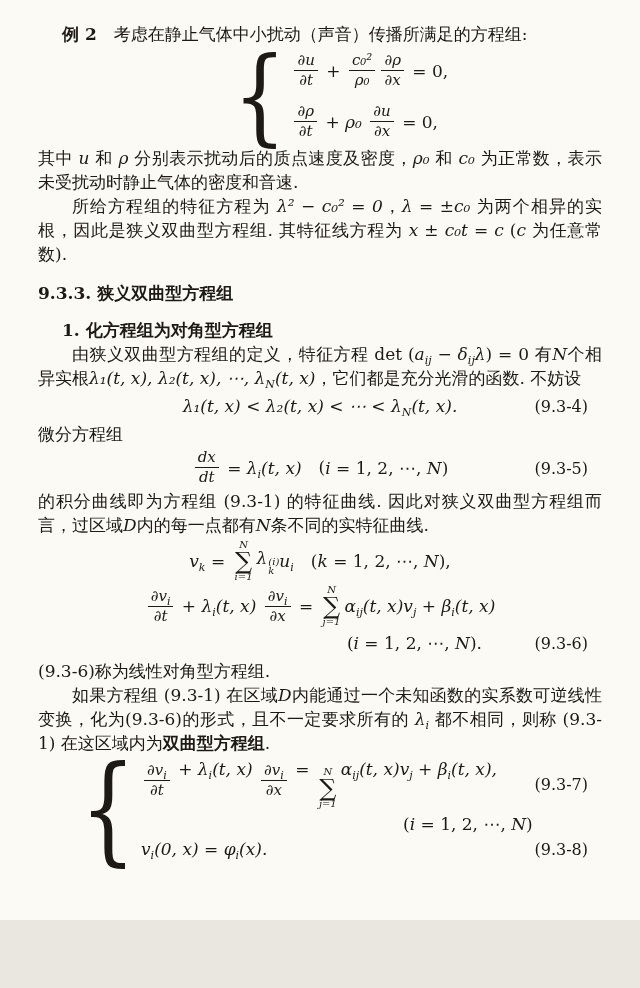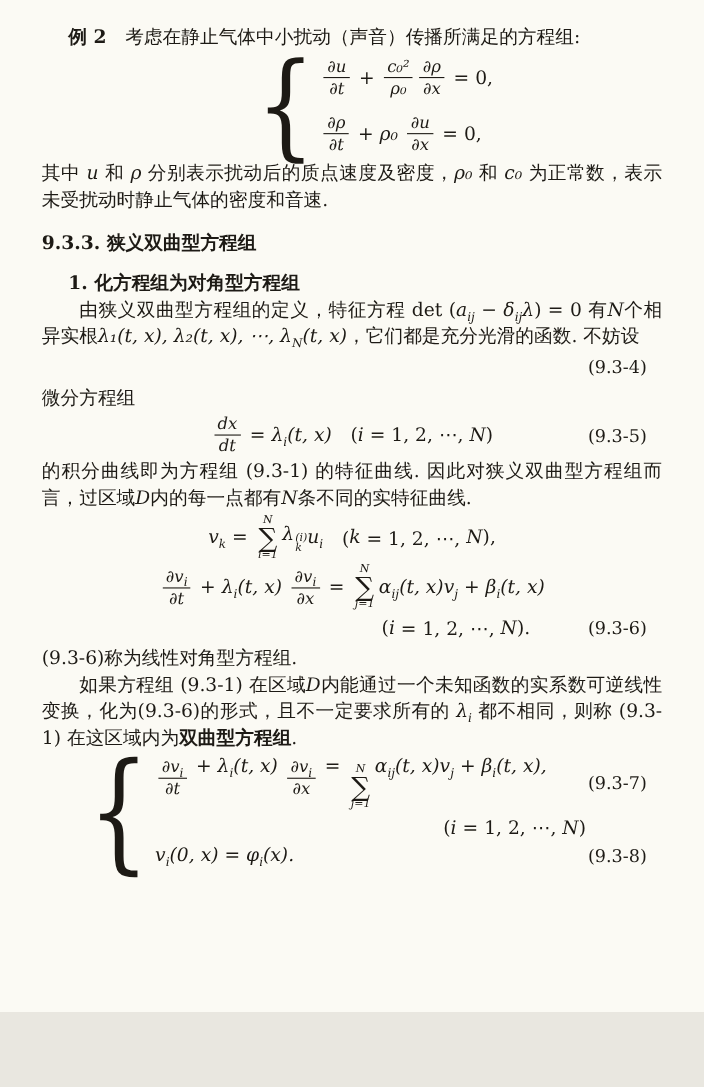--- a/index.html
+++ b/index.html
@@ -51,27 +51,29 @@
 
   <div class="system sys1">
     <span class="brace">{</span>
     <div class="sysbody">
       <div class="sysrow"><span class="frac"><span class="num">∂u</span><span class="den">∂t</span></span><span> + </span><span class="frac"><span class="num">c₀²</span><span class="den">ρ₀</span></span><span class="frac"><span class="num">∂ρ</span><span class="den">∂x</span></span><span> = 0,</span></div>
       <div class="sysrow"><span class="frac"><span class="num">∂ρ</span><span class="den">∂t</span></span><span> + </span><span class="it">ρ₀ </span><span class="frac"><span class="num">∂u</span><span class="den">∂x</span></span><span> = 0,</span></div>
     </div>
   </div>
 
   <p class="para"><span>其中 </span><span class="it">u</span><span> 和 </span><span class="it">ρ</span><span> 分别表示扰动后的质点速度及密度，</span><span class="it">ρ₀</span><span> 和 </span><span class="it">c₀</span><span> 为正常数，表示未受扰动时静止气体的密度和音速.</span></p>
+  <p class="para ind1"><span>所给方程组的特征方程为 </span><span class="it">λ² − c₀² = 0</span><span>，</span><span class="it">λ = ±c₀</span><span> 为两个相异的实根，因此是狭义双曲型方程组. 其特征线方程为 </span><span class="it">x ± c₀t = c</span><span> (</span><span class="it">c</span><span> 为任意常数).</span></p>
 
   <h2 class="heading">9.3.3. 狭义双曲型方程组</h2>
 
   <p class="para b ind-item">1. 化方程组为对角型方程组</p>
   <p class="para ind1"><span>由狭义双曲型方程组的定义，特征方程 det (</span><span class="it">a</span><sub class="it">ij</sub><span> − </span><span class="it">δ</span><sub class="it">ij</sub><span class="it">λ</span><span>) = 0 有</span><span class="it">N</span><span>个相异实根</span><span class="it">λ₁(t, x), λ₂(t, x), ⋯, λ</span><sub class="it">N</sub><span class="it">(t, x)</span><span>，它们都是充分光滑的函数. 不妨设</span></p>
 
   <div class="eqline">
+    <span class="eqbody"><span class="it">λ₁(t, x) &lt; λ₂(t, x) &lt; ⋯ &lt; </span><span class="it">λ<sub>N</sub></span><span class="it">(t, x).</span></span>
     <span class="eqlabel">(9.3-4)</span>
   </div>
 
   <p class="para">微分方程组</p>
 
   <div class="eqline">
     <span class="eqbody"><span class="frac"><span class="num">dx</span><span class="den">dt</span></span><span> = </span><span class="it">λ<sub>i</sub></span><span class="it">(t, x)</span><span>　(</span><span class="it">i</span><span> = 1, 2, ⋯, </span><span class="it">N</span><span>)</span></span>
     <span class="eqlabel">(9.3-5)</span>
   </div>
 

